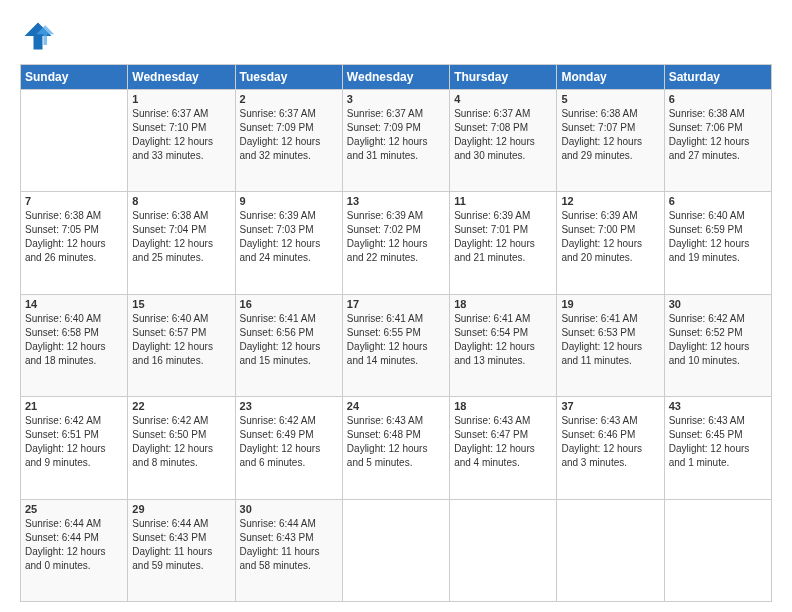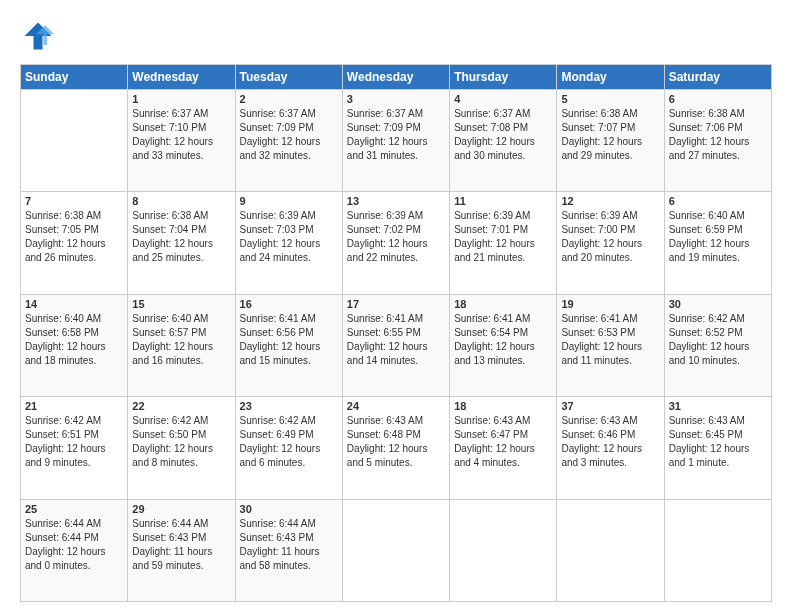--- a/index.html
+++ b/index.html
@@ -320,21 +320,21 @@
 and 4 minutes.</div>
           </td>
           <td>
             <span class="day-num">37</span>
             <div class="day-info" style="white-space: pre-line;">Sunrise: 6:43 AM
 Sunset: 6:46 PM
 Daylight: 12 hours
 and 3 minutes.</div>
           </td>
           <td>
-            <span class="day-num">31</span>
+            <span class="day-num">43</span>
             <div class="day-info" style="white-space: pre-line;">Sunrise: 6:43 AM
 Sunset: 6:45 PM
 Daylight: 12 hours
 and 1 minute.</div>
           </td>
         </tr>
         <tr>
           <td>
             <span class="day-num">25</span>
             <div class="day-info" style="white-space: pre-line;">Sunrise: 6:44 AM

